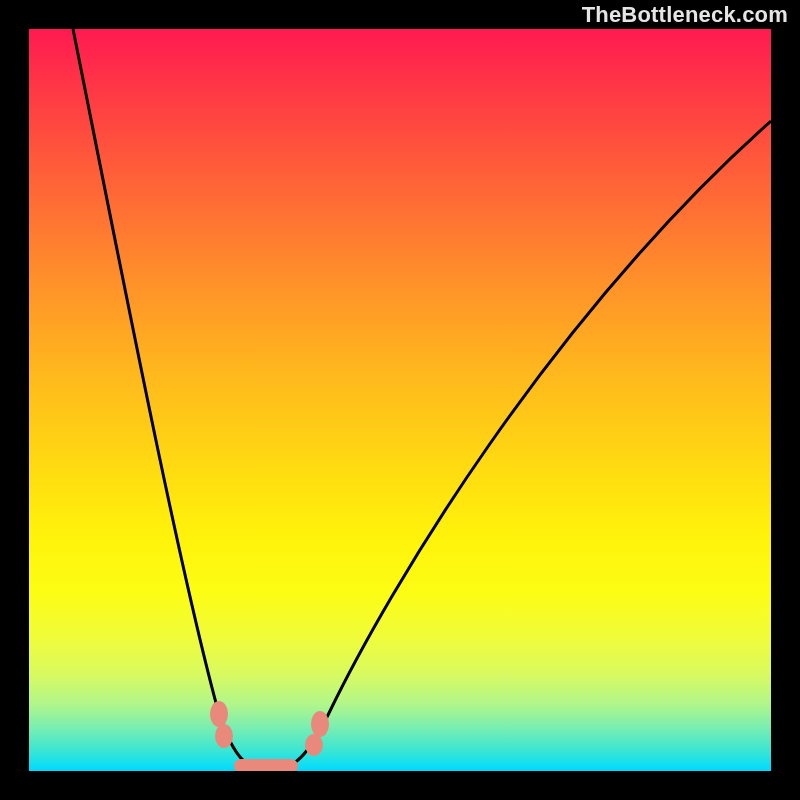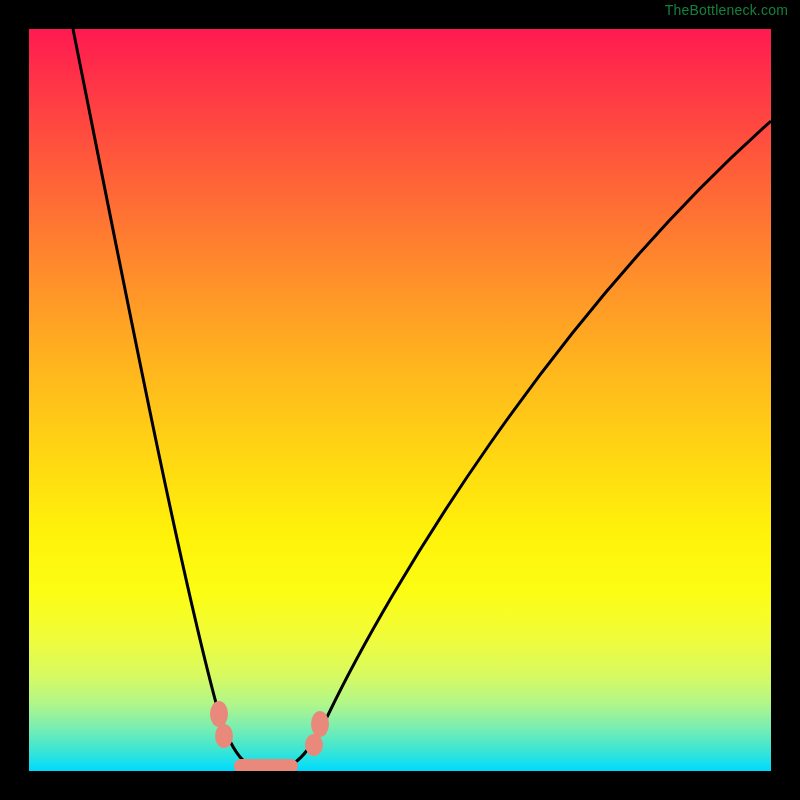--- a/index.html
+++ b/index.html
@@ -32,23 +32,23 @@
       #7ceeb0 94%,
       #40e6d0 97%,
       #14dff0 99%,
       #00d8ff 100%
     );
   }
   .watermark {
     position: absolute;
     top: 2px;
     right: 12px;
-    color: #15803d;
-    font-size: 14px;
-    font-weight: 400;
+    color: #e5e5e5;
+    font-size: 22px;
+    font-weight: 700;
     letter-spacing: 0.2px;
   }
   svg.curves {
     position: absolute;
     left: 29px;
     top: 29px;
   }
 </style>
 </head>
 <body>

